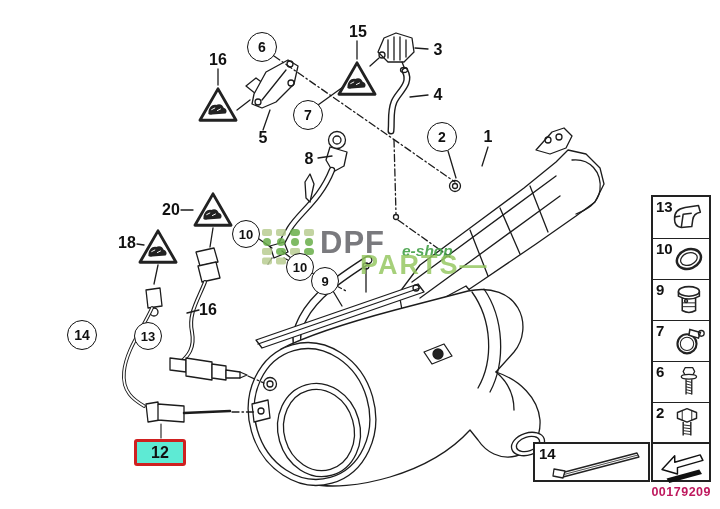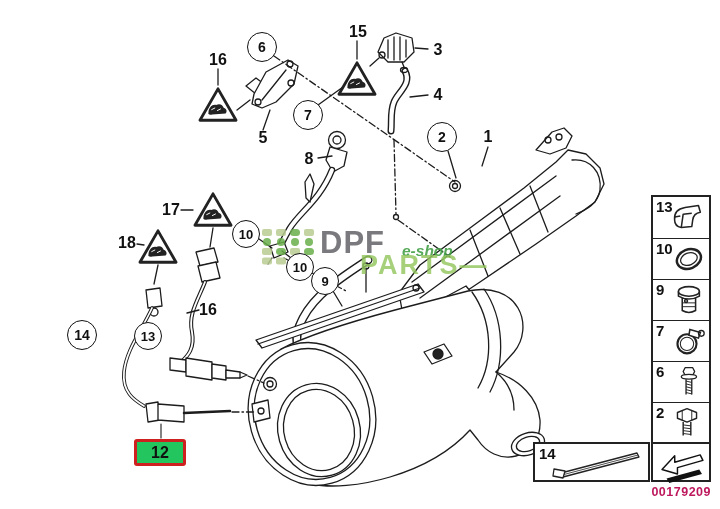--- a/index.html
+++ b/index.html
@@ -11,21 +11,21 @@
           color:#111;line-height:18px;z-index:30;}
   
   .balloon{position:absolute;border:1.7px solid #111;border-radius:50%;background:#fff;
            display:flex;align-items:center;justify-content:center;font-size:14px;
            font-weight:bold;color:#111;z-index:30;box-sizing:border-box;}
   .b30{width:30px;height:30px;}
   .b28{width:28px;height:28px;font-size:13px;}
   
   .tri{position:absolute;z-index:28;}
   
-  .redbox{position:absolute;left:134px;top:439px;width:52px;height:27px;background:#22c55e;
+  .redbox{position:absolute;left:134px;top:439px;width:52px;height:27px;background:#5eead4;
           border:3.5px solid #cf2020;border-radius:3px;display:flex;align-items:center;
           justify-content:center;font-size:16px;font-weight:bold;color:#111;z-index:31;
           box-sizing:border-box;}
   
   .sidebar{position:absolute;left:651px;top:195px;width:60px;border:2px solid #222;
            background:#fff;z-index:25;box-sizing:border-box;}
   .scell{position:relative;height:41px;border-top:1.5px solid #222;box-sizing:border-box;}
   .scell:first-child{border-top:none;}
   .scell .num{position:absolute;left:3px;top:1px;font-size:15px;font-weight:bold;color:#111;}
   .scell svg{position:absolute;right:1px;top:3px;}
@@ -217,21 +217,21 @@
   <div class="wm wm-eshop">e-shop</div>
   <div class="wm wm-parts"><span>PARTS</span><span>—</span></div>
 
   <div class="plabel" style="left:200px;top:51px;">16</div>
   <div class="plabel" style="left:340px;top:23px;">15</div>
   <div class="plabel" style="left:420px;top:41px;">3</div>
   <div class="plabel" style="left:420px;top:86px;">4</div>
   <div class="plabel" style="left:245px;top:129px;">5</div>
   <div class="plabel" style="left:291px;top:150px;">8</div>
   <div class="plabel" style="left:470px;top:128px;">1</div>
-  <div class="plabel" style="left:153px;top:201px;">17</div>
+  <div class="plabel" style="left:153px;top:201px;">20</div>
   <div class="plabel" style="left:109px;top:234px;">18</div>
   <div class="plabel" style="left:190px;top:301px;">16</div>
 
   <div class="balloon b30" style="left:247px;top:32px;">6</div>
   <div class="balloon b30" style="left:293px;top:100px;">7</div>
   <div class="balloon b30" style="left:427px;top:122px;">2</div>
   <div class="balloon b28" style="left:232px;top:220px;">10</div>
   <div class="balloon b28" style="left:286px;top:253px;">10</div>
   <div class="balloon b28" style="left:311px;top:267px;">9</div>
   <div class="balloon b30" style="left:67px;top:320px;">14</div>

